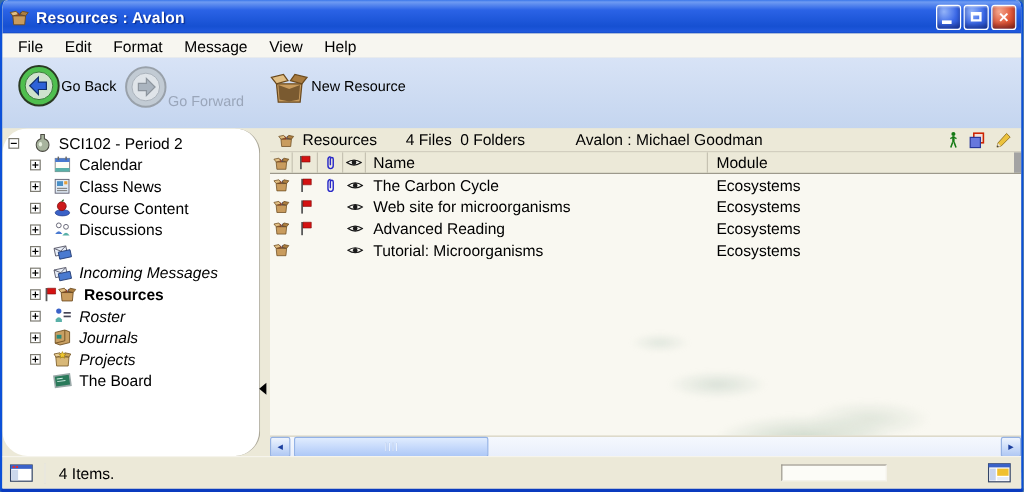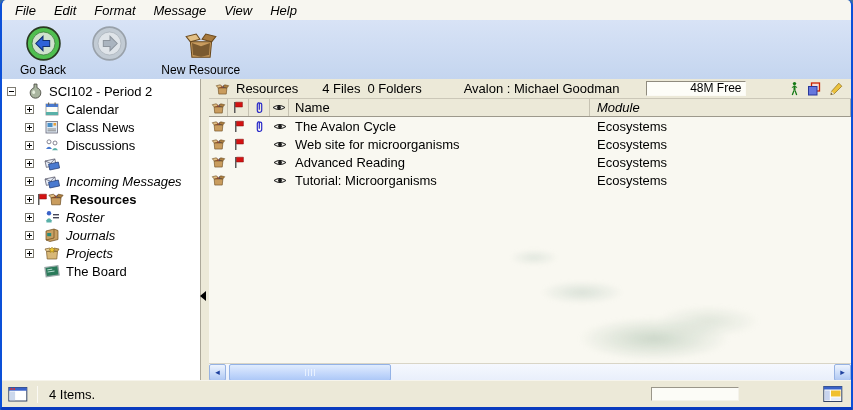--- a/index.html
+++ b/index.html
@@ -26,32 +26,32 @@
   .wbtn{width:21px;height:21px;border:1px solid #fff;border-radius:3px;position:relative;
         display:flex;align-items:center;justify-content:center;color:#fff;font-size:11px;font-weight:bold;
         box-shadow:inset 0 -3px 4px rgba(0,0,40,.35), inset 0 1px 1px rgba(255,255,255,.5);}
   .wbtn.min,.wbtn.max{background:radial-gradient(circle at 30% 25%,#93b3f8,#3a68e8 55%,#1f46bb);}
   .wbtn.close{background:radial-gradient(circle at 30% 25%,#f4a88f,#e05535 55%,#ae2d10);}
   .glyph-min{position:absolute;left:4px;bottom:4px;width:8px;height:3px;background:#fff;}
   .glyph-max{width:9px;height:8px;border:2px solid #fff;border-top-width:3px;}
 
   
   .menubar{height:20px;flex:none;display:flex;align-items:center;background:#f7f6f0;padding-left:4px;font-size:13px;color:#000;}
-  .menu-item{padding:2px 9px;cursor:default;font-style:italic;}
+  .menu-item{padding:2px 9px;cursor:default;}
 
   
   .toolbar{height:59px;flex:none;display:flex;align-items:flex-start;
     background:linear-gradient(#d8e3f6,#c4d5ef);padding:5px 0 0 12px;}
-  .tbtn{display:flex;flex-direction:column;align-items:center;margin-right:6px;min-width:58px;}
+  .tbtn{display:flex;align-items:center;margin-right:6px;min-width:58px;}
   .tbtn .tlabel{font-size:12px;margin-top:1px;color:#000;}
   .tbtn.disabled .tlabel{color:#9aa6ba;margin-top:24px;}
 
   
   .main{flex:1;display:flex;overflow:hidden;background:#ece9d8;}
-  .treepanel{width:199px;flex:none;background:#fff;border-right:1px solid #aca899;padding-top:3px;overflow:hidden;}
+  .treepanel{width:215px;flex:none;background:#fff;border-right:1px solid #aca899;padding-top:3px;overflow:hidden;border-radius:21px;}
   .splitter{width:8px;flex:none;background:#ece9d8;position:relative;}
   .split-arrow{position:absolute;left:-1px;top:212px;width:0;height:0;
     border-top:5px solid transparent;border-bottom:5px solid transparent;border-right:6px solid #000;}
 
   .trow{height:18px;display:flex;align-items:center;font-size:13px;color:#000;white-space:nowrap;}
   .trow.root{padding-left:5px;}
   .trow.child{padding-left:23px;}
   .exp{width:9px;height:9px;background:#fff;border:1px solid #7e7c73;position:relative;flex:none;}
   .exp::before{content:"";position:absolute;left:1px;top:3px;width:5px;height:1px;background:#000;}
   .exp.plus::after{content:"";position:absolute;left:3px;top:1px;width:1px;height:5px;background:#000;}
@@ -73,21 +73,21 @@
   .freebox{margin-left:26px;width:100px;height:15px;background:#fdfdf8;
     border:1px solid;border-color:#8f8b7e #fbfaf4 #fbfaf4 #8f8b7e;
     font-size:12px;line-height:13px;text-align:right;padding-right:3px;}
   .info-icons{margin-left:auto;display:flex;align-items:center;gap:8px;}
 
   .colhdr{height:18px;flex:none;display:flex;align-items:stretch;background:#ece9d8;
     border-bottom:1px solid #9d998c;font-size:13px;color:#000;}
   .ch{display:flex;align-items:center;justify-content:center;border-right:1px solid #c6c2b2;flex:none;}
   .w-box{width:19px;} .w-flag{width:21px;} .w-clip{width:21px;} .w-eye{width:19px;}
   .ch-name{flex:1;display:flex;align-items:center;padding-left:6px;border-right:1px solid #c6c2b2;}
-  .ch-module{width:261px;flex:none;display:flex;align-items:center;padding-left:7px;border-right:1px solid #a3a3a3;font-style:italic;}
+  .ch-module{width:261px;flex:none;display:flex;align-items:center;padding-left:7px;border-right:6px solid #a3a3a3;}
 
   .listarea{flex:1;background:#f9f8f1;position:relative;overflow:hidden;}
   .row{height:18px;display:flex;align-items:center;font-size:13px;color:#000;}
   .rc{display:flex;align-items:center;justify-content:center;flex:none;}
   .rc-name{flex:1;padding-left:6px;white-space:nowrap;overflow:hidden;}
   .rc-module{width:261px;flex:none;padding-left:7px;white-space:nowrap;}
 
   .wm{position:absolute;left:265px;top:100px;width:300px;height:145px;pointer-events:none;
     background:
       radial-gradient(ellipse 105px 30px at 60% 84%, rgba(168,190,170,.55), rgba(168,190,170,0) 72%),
@@ -240,20 +240,39 @@
       <rect x="0.8" y="1.5" width="18" height="3" fill="#3a62c8"></rect>
       <rect x="1.8" y="5.5" width="5" height="10" fill="#c8d4ee"></rect>
       <rect x="8" y="5.5" width="9.5" height="6" fill="#f0c030"></rect>
       <rect x="8" y="12.5" width="9.5" height="3" fill="#e6ecf8"></rect>
     </symbol>
   </defs>
 </svg>
 
 <div class="window">
 
+  <div class="titlebar">
+    <span class="app-icon">
+      <svg width="18" height="17">
+          <use href="#i-box"></use>
+        </svg>
+    </span>
+    <span class="title-text">Resources : Avalon</span>
+    <span class="wbtns">
+      <span class="wbtn min">
+          <span class="glyph-min"></span>
+        </span>
+      <span class="wbtn max">
+          <span class="glyph-max"></span>
+        </span>
+      <span class="wbtn close">
+          <span>✕</span>
+        </span>
+    </span>
+  </div>
 
   <div class="menubar">
     <span class="menu-item">File</span>
     <span class="menu-item">Edit</span>
     <span class="menu-item">Format</span>
     <span class="menu-item">Message</span>
     <span class="menu-item">View</span>
     <span class="menu-item">Help</span>
   </div>
 
@@ -298,20 +317,27 @@
       <div class="trow child">
         <span class="exp plus"></span>
         <svg class="tic" width="16" height="16">
             <use href="#i-news"></use>
           </svg>
         <span>Class News</span>
       </div>
       <div class="trow child">
         <span class="exp plus"></span>
         <svg class="tic" width="16" height="16">
+            <use href="#i-course"></use>
+          </svg>
+        <span>Course Content</span>
+      </div>
+      <div class="trow child">
+        <span class="exp plus"></span>
+        <svg class="tic" width="16" height="16">
             <use href="#i-disc"></use>
           </svg>
         <span>Discussions</span>
       </div>
       <div class="trow child">
         <span class="exp plus"></span>
         <svg class="tic" width="16" height="16">
             <use href="#i-inbox"></use>
           </svg>
       </div>
@@ -369,21 +395,20 @@
     <div class="rightpanel">
 
       <div class="infobar">
         <svg width="15" height="14">
             <use href="#i-box"></use>
           </svg>
         <span class="info-title">Resources</span>
         <span class="info-files">4 Files</span>
         <span class="info-folders">0 Folders</span>
         <span class="info-account">Avalon : Michael Goodman</span>
-        <span class="freebox">48M Free</span>
         <span class="info-icons">
           <svg width="9" height="15">
               <use href="#i-person"></use>
             </svg>
           <svg width="14" height="14">
               <use href="#i-copy"></use>
             </svg>
           <svg width="14" height="14">
               <use href="#i-pencil"></use>
             </svg>
@@ -432,21 +457,21 @@
           <span class="rc w-clip">
               <svg width="9" height="13">
                 <use href="#i-clip"></use>
               </svg>
             </span>
           <span class="rc w-eye">
               <svg width="14" height="9">
                 <use href="#i-eye"></use>
               </svg>
             </span>
-          <span class="rc-name">The Avalon Cycle</span>
+          <span class="rc-name">The Carbon Cycle</span>
           <span class="rc-module">Ecosystems</span>
         </div>
 
         <div class="row">
           <span class="rc w-box">
               <svg width="15" height="14">
                 <use href="#i-box"></use>
               </svg>
             </span>
           <span class="rc w-flag">

